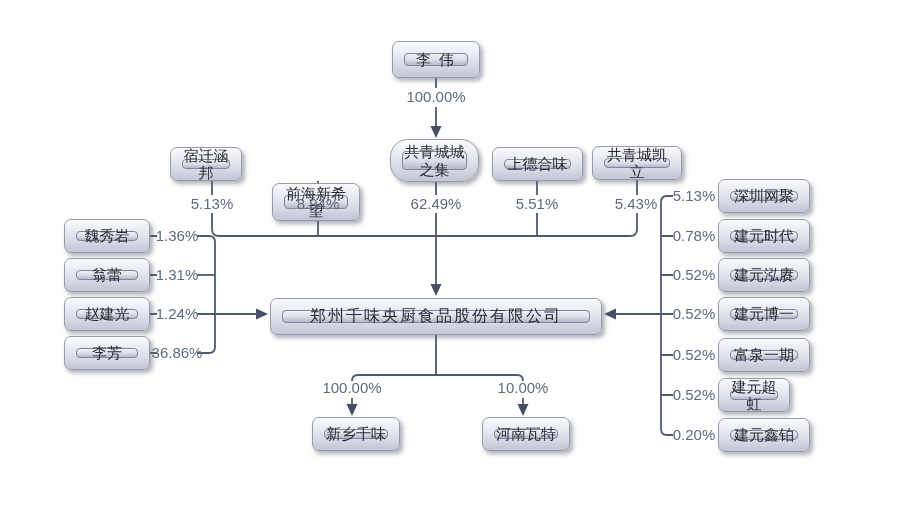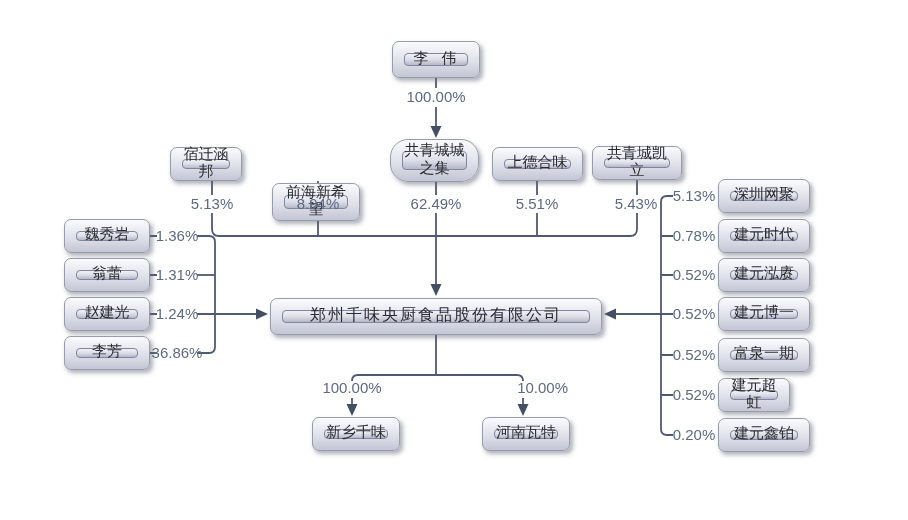--- a/index.html
+++ b/index.html
@@ -5,21 +5,20 @@
   html,body{margin:0;padding:0;background:#fff;}
   #canvas{
     position:relative;width:908px;height:520px;background:#ffffff;overflow:hidden;
     font-family:"Liberation Sans","DejaVu Sans",sans-serif;
   }
   #wires{position:absolute;left:0;top:0;width:908px;height:520px;}
   .node{
     position:absolute;box-sizing:border-box;border:1px solid #979caa;border-radius:7px;
     padding:11px;background:linear-gradient(180deg,#fafbfd 0%,#dfe1ea 55%,#c3c6d4 100%);
     box-shadow:2.5px 3px 4px rgba(99,104,122,.5);
-    font-family:Liberation Mono, monospace;
   }
   .node-inner{
     box-sizing:border-box;width:100%;height:100%;border:1px solid #80879a;border-radius:4px;
     display:flex;align-items:center;justify-content:center;text-align:center;
     background:linear-gradient(180deg,#f0f1f7 0%,#dcdee8 50%,#b5b8c9 100%);
     font-size:15px;color:#2a2a30;line-height:1.15;
   }
   .company .node-inner{font-size:16px;letter-spacing:2px;}
   .root .node-inner{letter-spacing:2px;}
   .pct{
@@ -146,21 +145,21 @@
 
   <div class="pct" style="left:649px;top:186px;">5.13%</div>
   <div class="pct" style="left:649px;top:226px;">0.78%</div>
   <div class="pct" style="left:649px;top:265px;">0.52%</div>
   <div class="pct" style="left:649px;top:304px;">0.52%</div>
   <div class="pct" style="left:649px;top:345px;">0.52%</div>
   <div class="pct" style="left:649px;top:385px;">0.52%</div>
   <div class="pct" style="left:649px;top:425px;">0.20%</div>
 
   <div class="pct" style="left:307px;top:378px;">100.00%</div>
-  <div class="pct" style="left:478px;top:378px;text-align:right;">10.00%</div>
+  <div class="pct" style="left:478px;top:378px;">10.00%</div>
 
   <div class="node" style="left:312px;top:417px;width:88px;height:34px;">
     <div class="node-inner">新乡千味</div>
   </div>
   <div class="node" style="left:482px;top:417px;width:88px;height:34px;">
     <div class="node-inner">河南瓦特</div>
   </div>
 
 </div>
 

